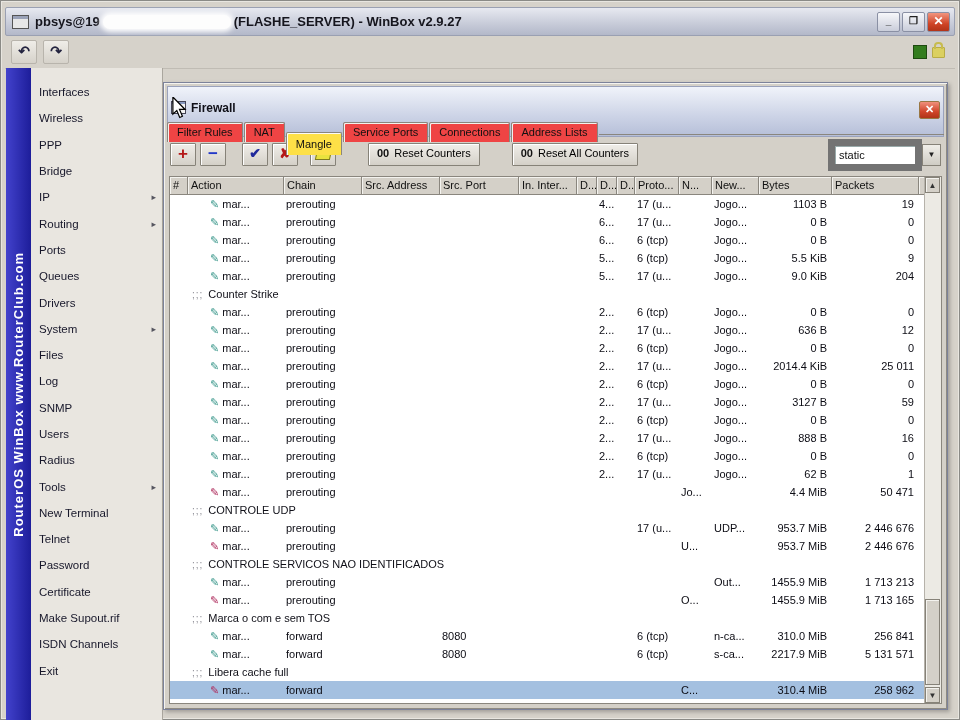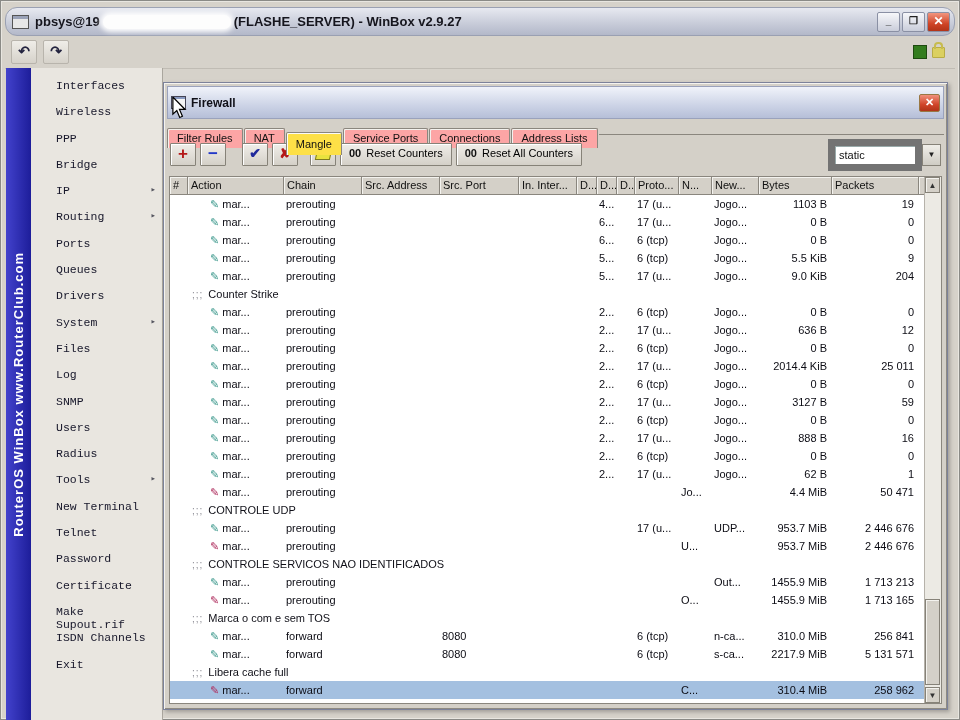--- a/index.html
+++ b/index.html
@@ -8,21 +8,21 @@
     background:#d6d2ca;
     font-family:"Liberation Sans",sans-serif;
     -webkit-font-smoothing:antialiased;
   }
   .app{position:absolute;inset:0;box-shadow:inset 0 0 0 1px #8a8a86, inset 0 0 0 2px #e8e6e0;}
 
   
   .titlebar{
     position:absolute;left:5px;right:5px;top:7px;height:27px;
     background:linear-gradient(180deg,#e7e9f0 0%,#c9cdda 55%,#b3b8c9 100%);
-    border:1px solid #9aa0b2;border-radius:12px;
+    border:1px solid #9aa0b2;border-radius:2px;
     display:flex;align-items:center;padding:0 4px;
   }
   .app-icon{width:15px;height:12px;background:#e8e8e8;border:1px solid #555;
     box-shadow:inset 0 3px 0 #9aa2b8;margin:0 6px 0 2px;}
   .tb-title{font-size:13px;font-weight:bold;color:#15151d;white-space:nowrap;position:relative;}
   .redact{display:inline-block;width:128px;height:14px;background:#fdfdfd;
     border-radius:7px;vertical-align:middle;box-shadow:0 0 5px 3px rgba(255,255,255,.95);margin:0 3px;}
   .winbtns{margin-left:auto;display:flex;gap:2px;}
   .wbtn{width:21px;height:18px;border:1px solid #8a90a4;border-radius:2px;
     background:linear-gradient(180deg,#f6f7fa,#c9cdda);
@@ -45,61 +45,61 @@
   .banner{position:absolute;left:6px;top:68px;bottom:0;width:25px;
     background:linear-gradient(90deg,#4242cc,#1d1d9a);
     display:flex;align-items:center;justify-content:center;}
   .banner span{
     writing-mode:vertical-rl;transform:rotate(180deg);
     color:#fff;font-weight:bold;font-size:13px;letter-spacing:1px;white-space:nowrap;}
 
   
   .sidebar{position:absolute;left:31px;top:68px;bottom:0;width:132px;
     background:#e9e6e0;border-right:1px solid #aaa69e;padding-top:11px;box-sizing:border-box;}
-  .side-item{height:26.3px;display:flex;align-items:flex-start;padding:0 6px 0 25px;
-    font-size:11.5px;color:#17172a;cursor:default;font-family:Liberation Mono, monospace;}
+  .side-item{height:26.3px;display:flex;align-items:center;padding:0 6px 0 8px;
+    font-size:11.5px;color:#17172a;cursor:default;}
   .side-item .arrow{margin-left:auto;font-size:9px;color:#55555f;}
 
   
   .fw{position:absolute;left:163px;top:82px;width:783px;height:626px;
     background:#d4d0c8;border:1px solid #7c829a;
     box-shadow:inset 1px 1px 0 #f4f3ef, inset -1px -1px 0 #8e8a82, 2px 2px 4px rgba(0,0,0,.25);}
   .fw-title{position:absolute;left:3px;right:3px;top:3px;height:21px;
     background:linear-gradient(180deg,#f0f3fa 0%,#ccd3e6 60%,#b6bfd8 100%);
-    border:1px solid #9aa2bc;display:flex;align-items:center;padding:5px 3px;}
+    border:1px solid #9aa2bc;display:flex;padding:14px 3px;}
   .fw-icon{width:13px;height:11px;background:#f4f4f4;border:1px solid #445;
     box-shadow:inset 0 2px 0 #8899c0;margin-right:5px;}
   .fw-title .t{font-size:12px;font-weight:bold;color:#101018;}
   .fw-close{margin-left:auto;width:19px;height:16px;border:1px solid #974;border-radius:2px;
     background:linear-gradient(180deg,#f0907c,#d0452a 60%,#b03418);
     color:#fff;font-weight:bold;font-size:11px;text-align:center;line-height:15px;}
 
   
   .tabs{position:absolute;left:3px;right:3px;top:30px;height:23px;display:flex;align-items:flex-end;}
   .tab{height:19px;line-height:19px;padding:0 9px;font-size:11px;color:#111;
-    background:#fca5a5;border:1px solid #8a867e;border-bottom:none;border-radius:2px 2px 0 0;
-    margin-right:1px;box-shadow:inset 1px 1px 0 #f2f1ed;position:relative;top:12px;}
+    background:#ef4444;border:1px solid #8a867e;border-bottom:none;border-radius:2px 2px 0 0;
+    margin-right:1px;box-shadow:inset 1px 1px 0 #f2f1ed;position:relative;top:6px;}
   .tab.active{height:22px;line-height:22px;top:19px;background:#fde047;z-index:2;
     box-shadow:inset 1px 1px 0 #fafaf8;}
   .tabs:after{content:"";flex:1;border-bottom:1px solid #8a867e;height:1px;position:relative;top:-1px;}
 
   
   .fw-toolbar{position:absolute;left:6px;right:6px;top:59px;height:25px;display:flex;align-items:center;gap:4px;}
   .tbtn{height:21px;min-width:24px;border:1px solid #868278;border-radius:1px;
     background:linear-gradient(180deg,#f0eee9,#d4d0c8);
     box-shadow:inset 1px 1px 0 #fff;
     text-align:center;font-weight:bold;font-size:14px;line-height:19px;}
   .tbtn.add{color:#b41818;font-size:17px;}
   .tbtn.remove{color:#2238c8;font-size:17px;}
   .tbtn.enable{color:#202a9c;margin-left:12px;}
   .tbtn.disable{color:#b41818;}
   .tbtn.comment{margin-left:8px;position:relative;}
   .comment-glyph{display:inline-block;width:13px;height:9px;background:#e9e23e;
     border:1px solid #7e7a20;transform:skewX(-12deg);margin-top:5px;}
-  .tbtn.reset{font-weight:normal;font-size:11px;padding:0 8px;line-height:19px;margin-left:0;white-space:nowrap;}
+  .tbtn.reset{font-weight:normal;font-size:11px;padding:0 8px;line-height:19px;margin-left:28px;white-space:nowrap;}
   .tbtn .oo{font-weight:bold;font-size:11px;letter-spacing:0;margin-right:5px;color:#111;}
   .filtergrp{margin-left:auto;display:flex;align-items:center;}
   .dd{width:72px;height:18px;background:#fff;border:7px solid #737373;
     box-shadow:inset 1px 1px 0 #9aa;font-size:11px;line-height:18px;padding:0 4px;color:#111;}
   .dd-btn{width:17px;height:20px;border:1px solid #868278;background:linear-gradient(180deg,#f0eee9,#cfccc4);
     font-size:8px;text-align:center;line-height:19px;color:#222;}
 
   
   .listwrap{position:absolute;left:5px;right:5px;top:93px;bottom:5px;
     background:#fff;border:1px solid #8a867e;box-shadow:inset 1px 1px 0 #666;}

